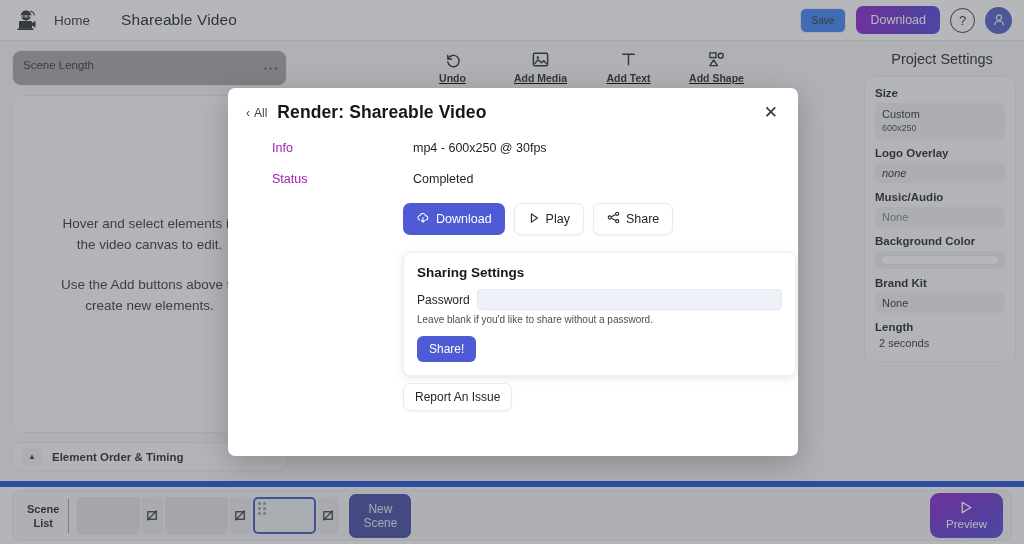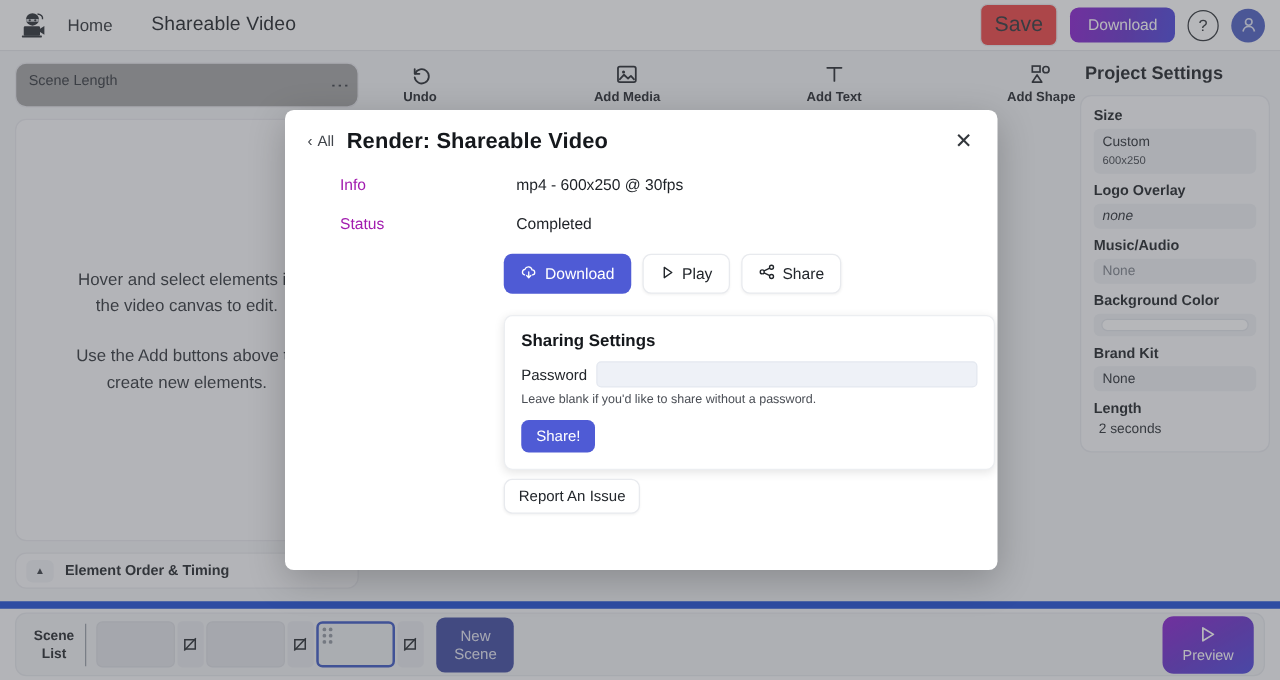--- a/index.html
+++ b/index.html
@@ -43,22 +43,22 @@
   .proj-title {
     font-size: 15.5px; color: #1e2226;
     margin-left: 31px; font-weight: 400;
     letter-spacing: .1px;
   }
   .header-right {
     margin-left: auto;
     display: flex; align-items: center; gap: 10px;
   }
   .btn-save {
-    font-size: 17px; color: #2f3337;
-    background: #ef4444;
+    font-size: 10px; color: #2f3337;
+    background: #3b82f6;
     border: 1px solid #ececee;
     border-radius: 6px;
     padding: 6px 11px;
     cursor: pointer;
   }
   .btn-download-top {
     font-size: 12.5px; color: #fff;
     background: linear-gradient(100deg, #8b1fd0 0%, #6633cc 55%, #4a46dd 100%);
     border: none; border-radius: 7px;
     padding: 7px 14px;
@@ -161,38 +161,39 @@
   }
   .eot-label { font-size: 11.5px; color: #23272b; font-weight: 700; }
 
   
   .center-col {
     flex: 1; min-width: 0;
     display: flex; flex-direction: column;
     padding-top: 8px;
   }
   .toolbar {
-    display: flex; justify-content: space-between; gap: 26px;
+    display: flex; justify-content: center; gap: 26px;
     padding-left: 10px;
+    text-decoration: underline;
   }
   .tool {
     width: 62px;
     display: flex; flex-direction: column; align-items: center; gap: 3px;
     cursor: pointer;
   }
   .tool-ico { height: 20px; display: flex; align-items: center; justify-content: center; }
   .tool-lbl { font-size: 10.5px; color: #25292e; font-weight: 700; white-space: nowrap; }
 
   
   .right-col {
     width: 160px; flex: 0 0 160px;
     padding: 10px 8px 0 0;
     display: flex; flex-direction: column;
   }
-  .ps-title { font-size: 14.5px; font-weight: 700; color: #1e2226; margin: 0 0 9px 4px; }
+  .ps-title { font-size: 14.5px; font-weight: 400; color: #1e2226; margin: 0 0 9px 4px; text-align: center; }
   .ps-card {
     background: #fafbfc;
     border: 1px solid #e8eaee;
     border-radius: 9px;
     padding: 10px 10px 12px 10px;
     display: flex; flex-direction: column; gap: 8px;
   }
   .ps-label { font-size: 11.5px; font-weight: 700; color: #1e2226; }
   .ps-field {
     background: #eef0f4;

